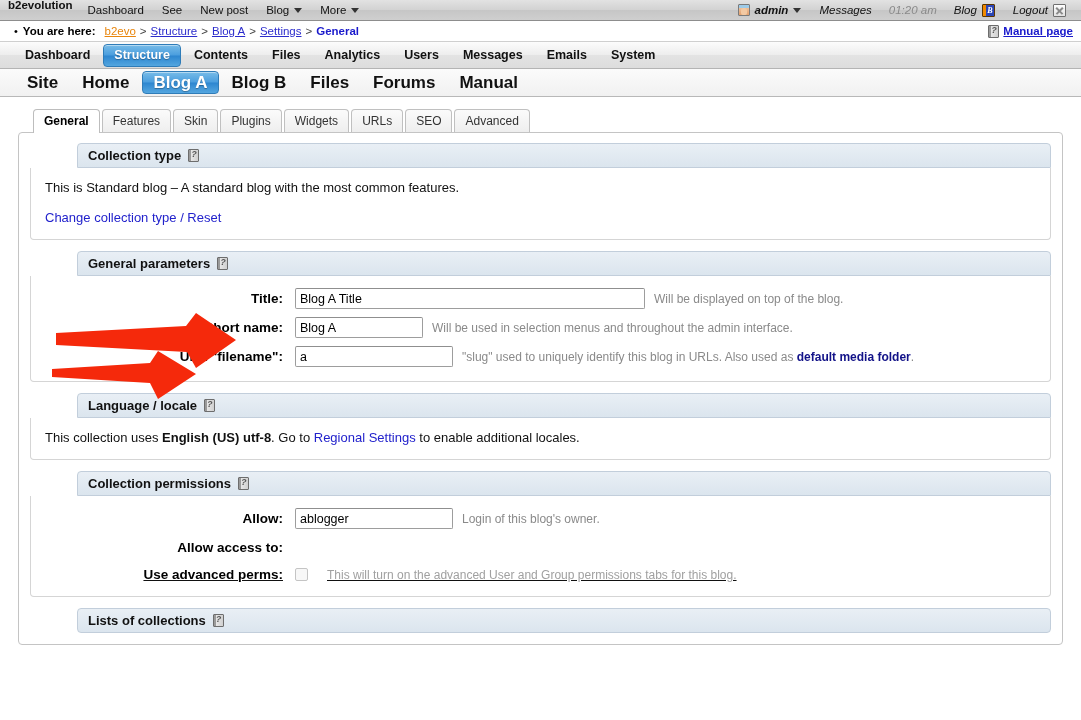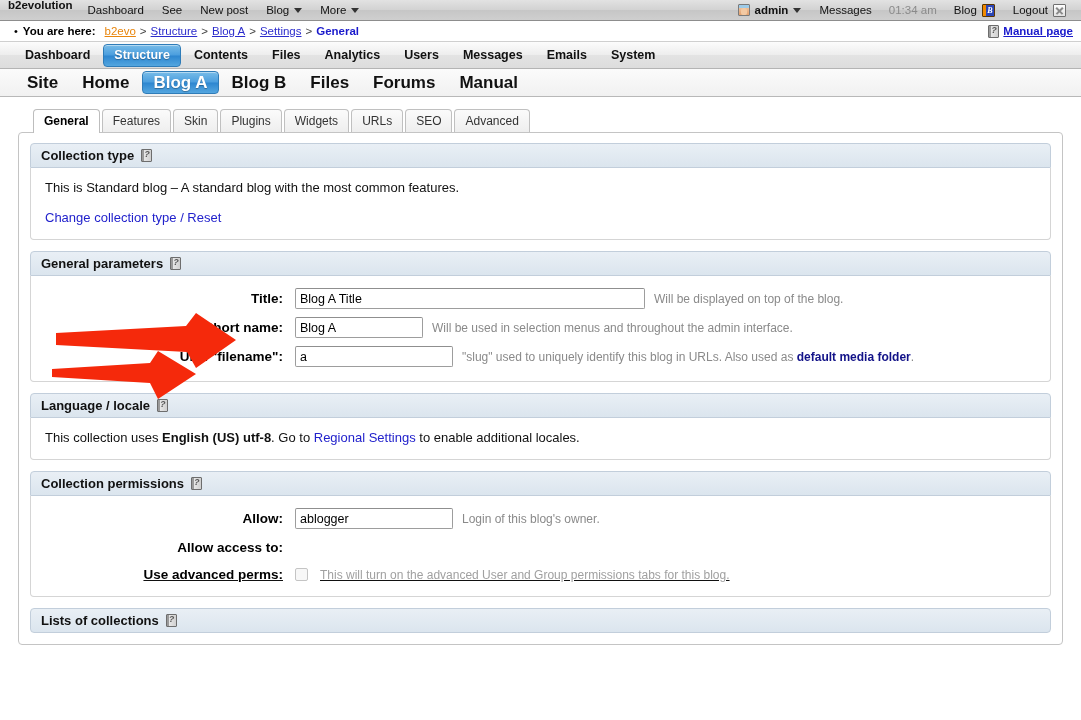--- a/index.html
+++ b/index.html
@@ -17,21 +17,21 @@
     height: 21px;
     background: linear-gradient(to bottom, #e2e2e2 0%, #d2d2d2 50%, #c6c6c6 51%, #cfcfcf 100%);
     border-bottom: 1px solid #8d8d8d;
     display: flex;
     align-items: center;
     font-size: 11.5px;
     color: #111;
     position: relative;
   }
   .topbar-left { display: flex; align-items: center; padding-left: 8px; gap: 0; }
-  .topbar-right { display: flex; align-items: center; margin-left: auto; padding-right: 6px; }
+  .topbar-right { display: flex; align-items: center; margin-left: auto; padding-right: 6px; font-style: italic; }
   .tb-item {
     padding: 0 9px;
     line-height: 20px;
     white-space: nowrap;
     cursor: default;
     display: flex;
     align-items: center;
     gap: 5px;
   }
   .tb-item.brand { font-weight: bold; padding-left: 0; padding-right: 6px; flex-direction: column; }
@@ -248,20 +248,21 @@
     border: 1px solid #c2cedb;
     border-radius: 4px 4px 0 0;
     padding: 5px 10px;
     font-size: 13px;
     font-weight: bold;
     color: #111;
     display: flex;
     align-items: center;
     gap: 7px;
     height: 25px;
+    margin-left: 47px;
   }
   .fs-head.solo { border-radius: 4px; }
   .fs-body {
     border: 1px solid #d5d5d5;
     border-top: none;
     border-radius: 0 0 4px 4px;
     background: #fff;
     padding: 12px 14px 14px 14px;
     font-size: 13px;
     color: #111;
@@ -365,21 +366,21 @@
   </div>
   <div class="topbar-right">
     <span class="tb-item">
       <i class="avatar-ico"></i>
       <b>admin</b>
       <i class="caret"></i>
     </span>
     <span class="tb-item">
       <span>Messages</span>
     </span>
-    <span class="tb-time">01:34 am</span>
+    <span class="tb-time">01:20 am</span>
     <span class="tb-item">
       <span>Blog</span>
       <i class="blog-ico"></i>
     </span>
     <span class="tb-item">
       <span>Logout</span>
       <i class="close-ico"></i>
     </span>
   </div>
 </div>
@@ -495,21 +496,21 @@
         <div class="frow">
           <div class="flabel">Allow:</div>
           <input class="finput small" type="text" value="ablogger" style="">
           <span class="fhint">Login of this blog's owner.</span>
         </div>
         <div class="frow" style="align-items:flex-start; margin-top:10px;">
           <div class="flabel" style="padding-top:1px;">Allow access to:</div>
         </div>
         <div class="frow" style="margin-top:12px;text-decoration:underline;">
           <div class="flabel">Use advanced perms:</div>
-          <label style="display:flex;align-items:center;gap:12px;text-align:right;">
+          <label style="display:flex;align-items:center;gap:19px;text-align:right;">
             <i class="chk"></i>
             <span class="dim">This will turn on the advanced User and Group permissions tabs for this blog.</span>
           </label>
         </div>
       </div>
     </div>
 
     <div class="fs">
       <div class="fs-head solo">
         <span>Lists of collections</span>

